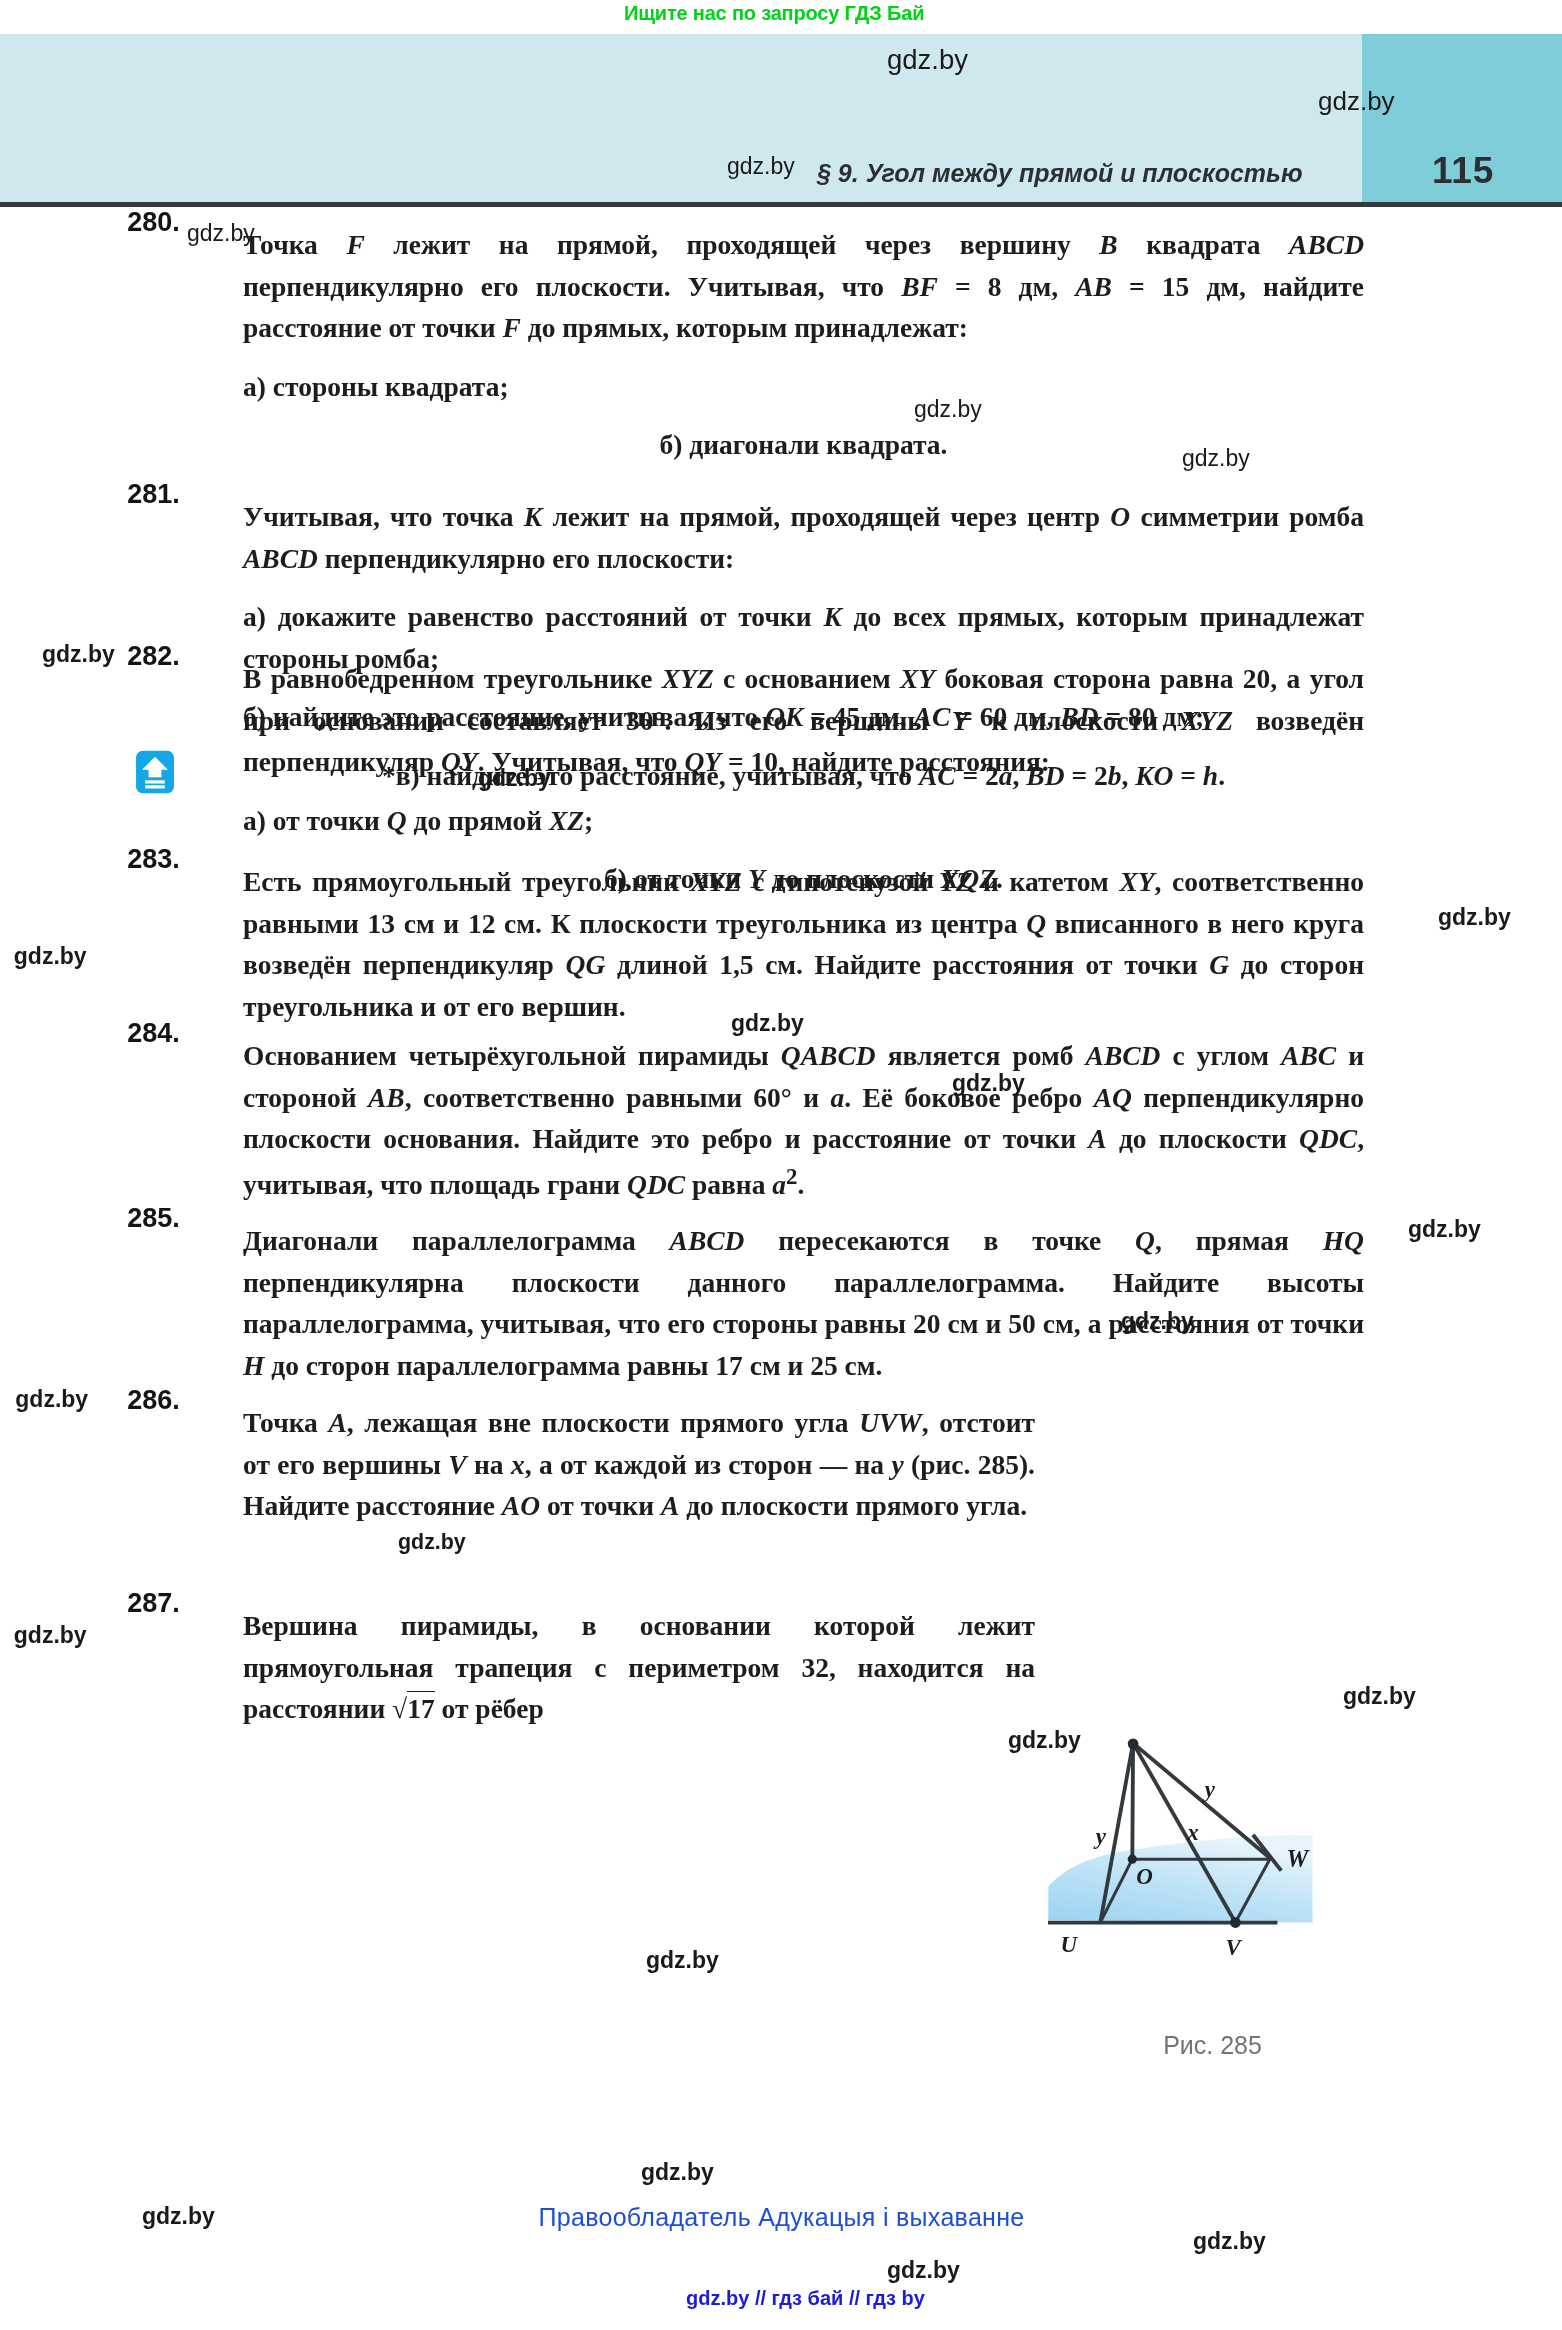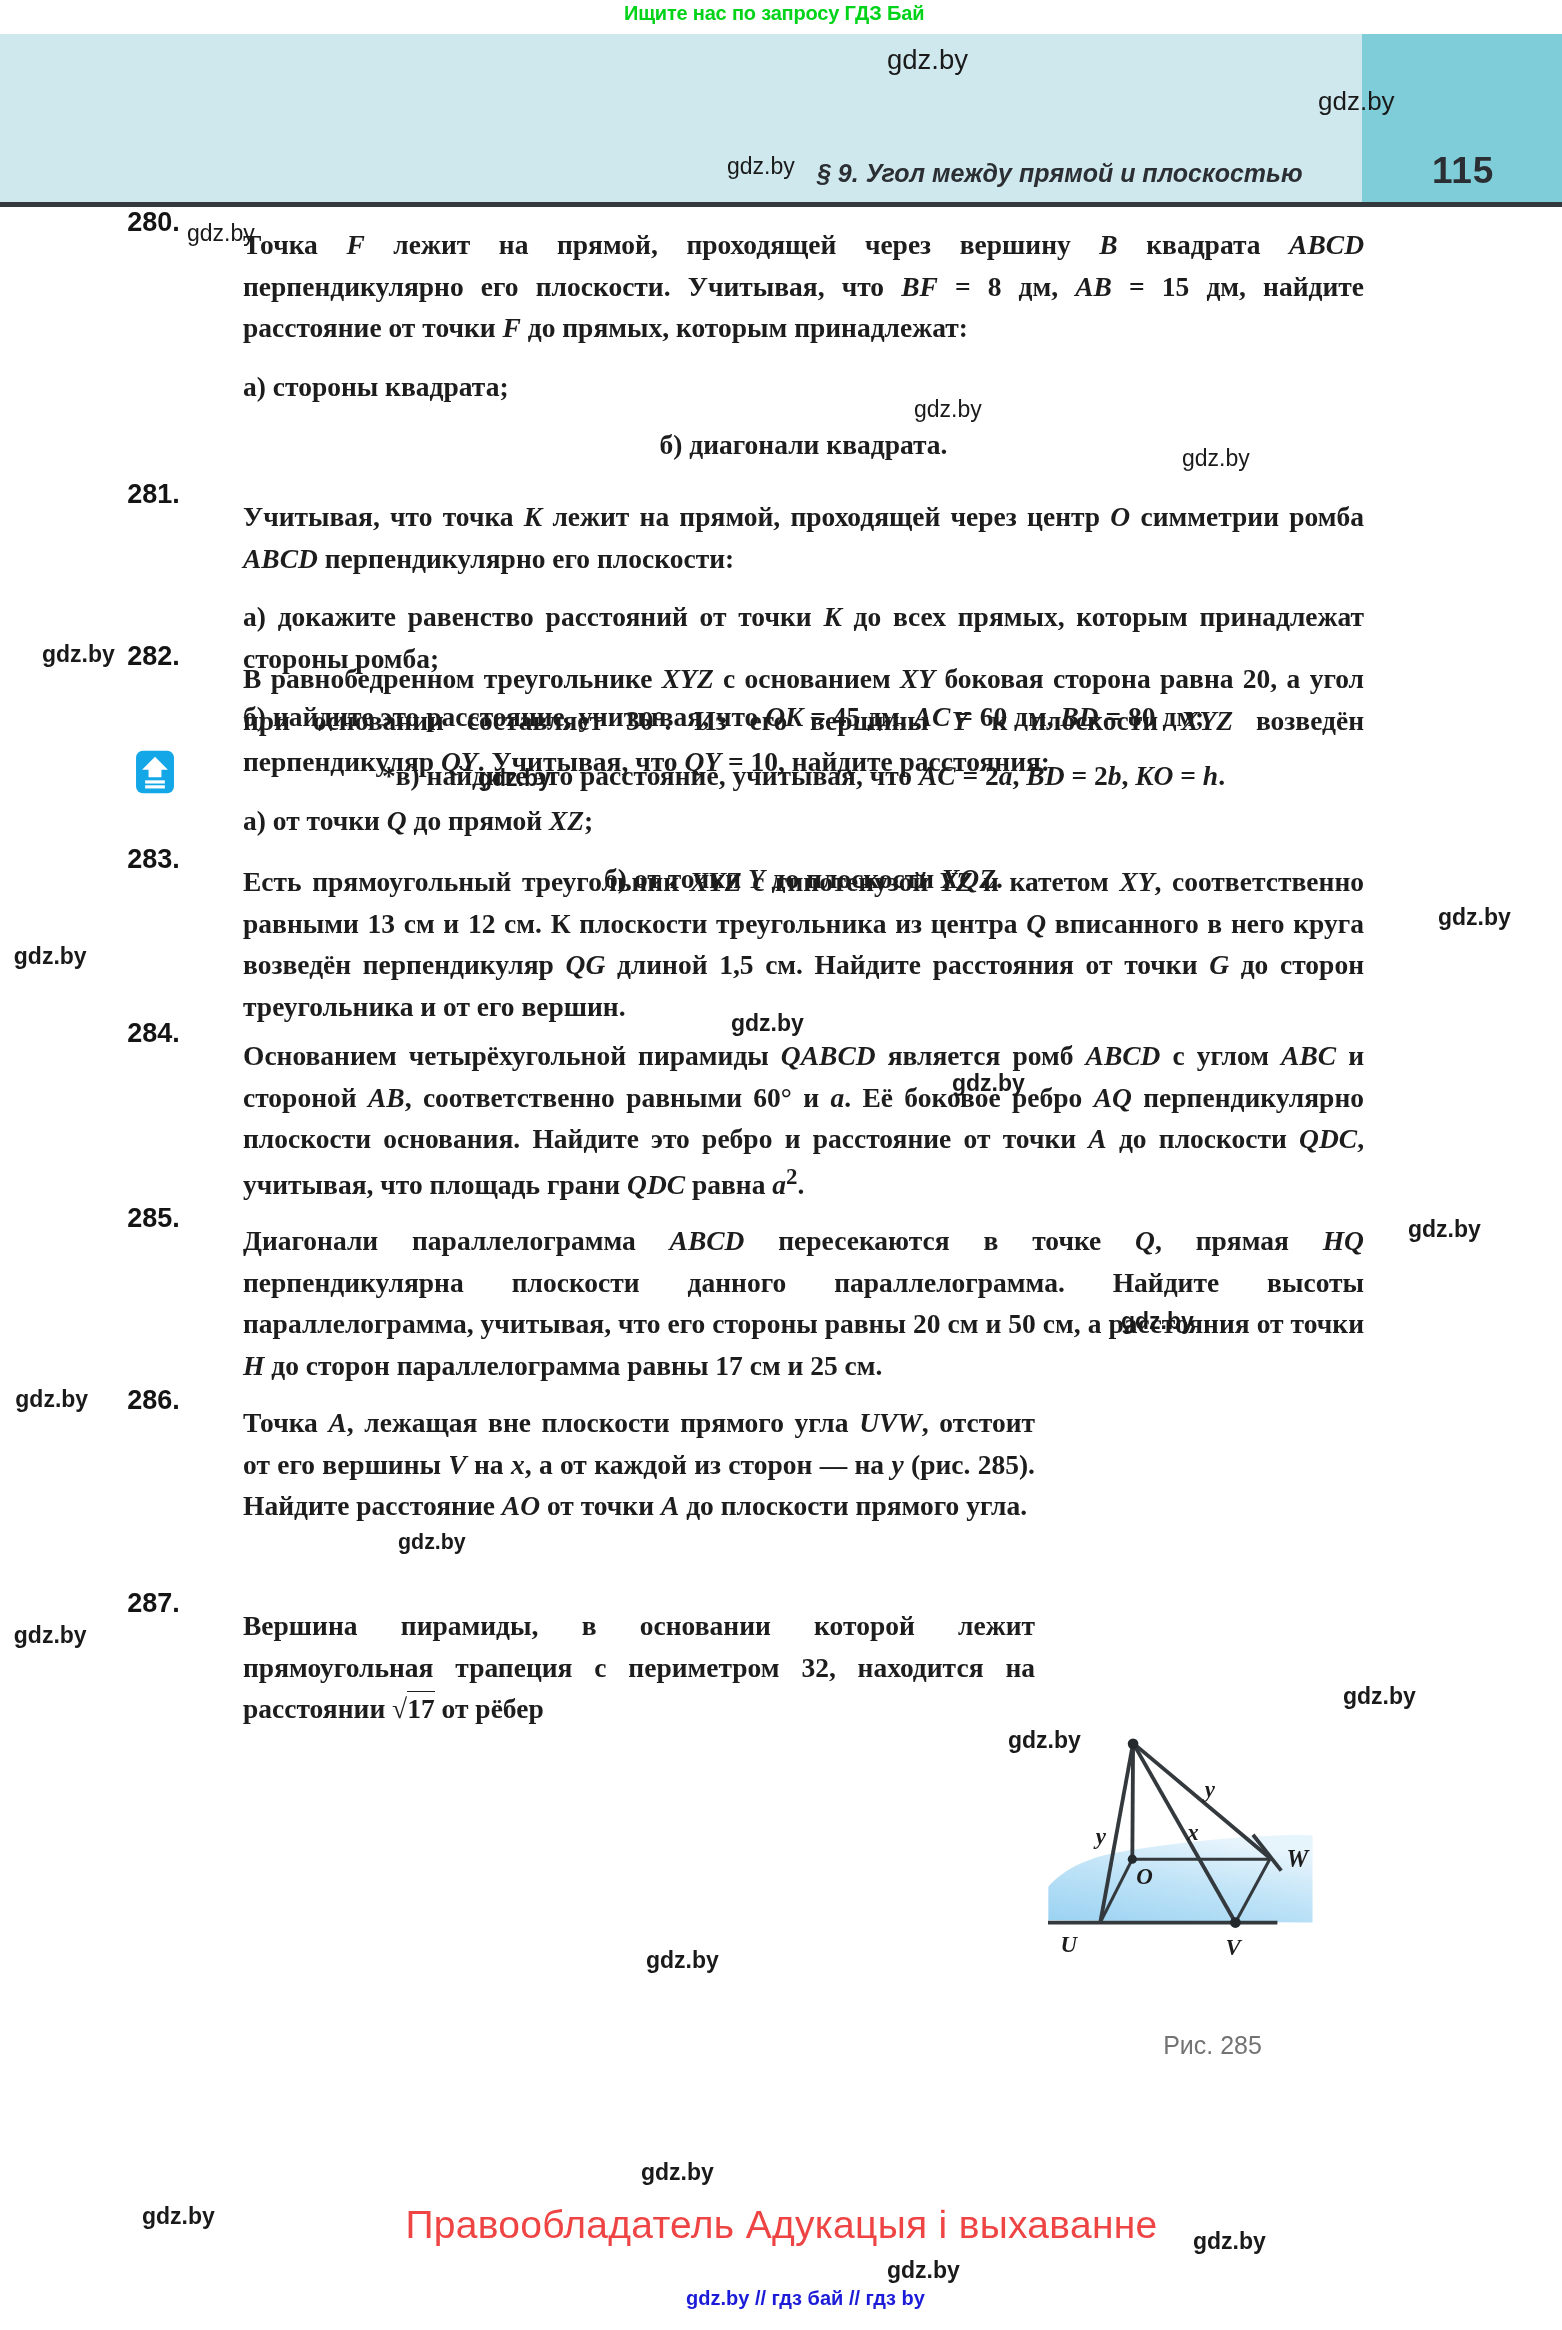--- a/index.html
+++ b/index.html
@@ -161,22 +161,22 @@
   .wm-light { font-weight: 400; }
 
   
   .footer-owner {
     position: absolute;
     left: 0;
     top: 2203px;
     width: 1563px;
     text-align: center;
     font-family: "Liberation Sans", "DejaVu Sans", sans-serif;
-    font-size: 39px;
-    color: #ef4444;
+    font-size: 25px;
+    color: #1d4ed8;
     letter-spacing: 0.3px;
   }
   .footer-links {
     position: absolute;
     left: 0;
     top: 2287px;
     width: 1563px;
     text-align: center;
     font-family: "Liberation Sans", "DejaVu Sans", sans-serif;
     font-size: 20px;

